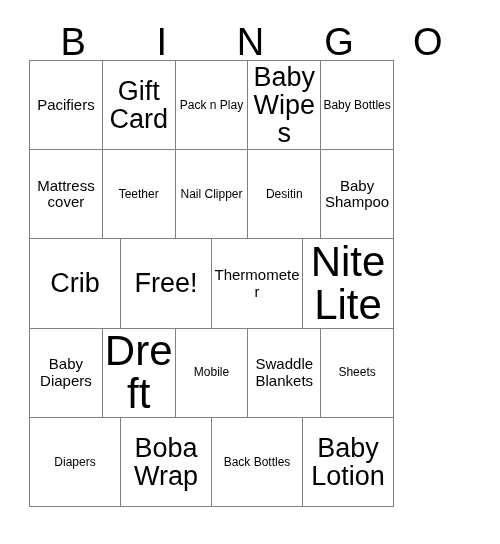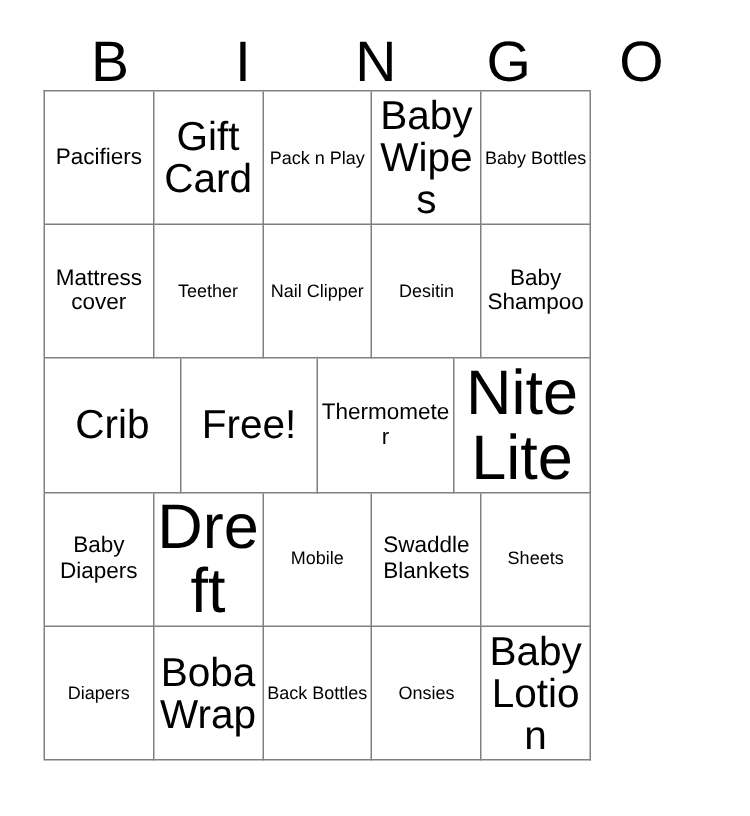--- a/index.html
+++ b/index.html
@@ -178,21 +178,18 @@
       <div class="cell">
           <span class="cell-text fs-md">Diapers</span>
         </div>
       <div class="cell">
           <span class="cell-text fs-lg">Boba Wrap</span>
         </div>
       <div class="cell">
           <span class="cell-text fs-md">Back Bottles</span>
         </div>
       <div class="cell">
-          <span class="cell-text fs-md">Onsies</span>
-        </div>
-      <div class="cell">
           <span class="cell-text fs-lg">Baby Lotion</span>
         </div>
     </div>
 
   </div>
 </div>
 
 </body></html>

